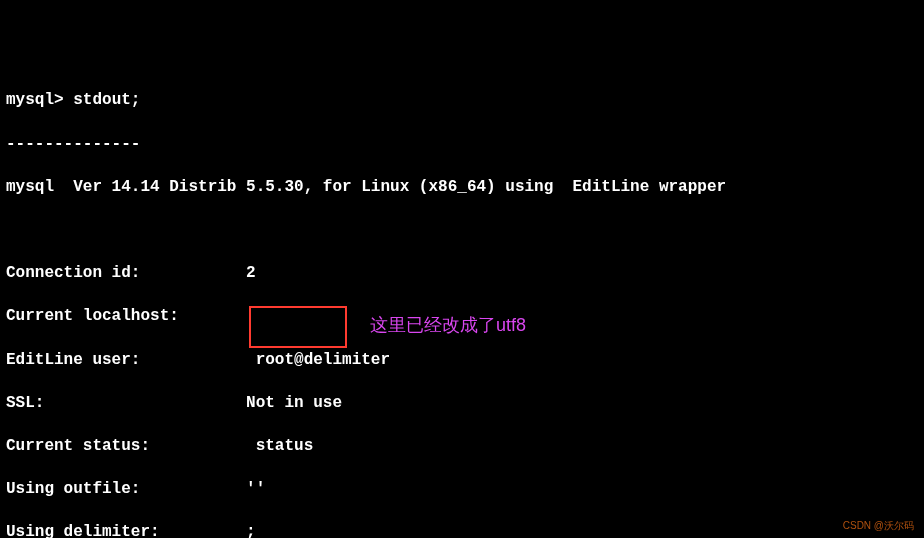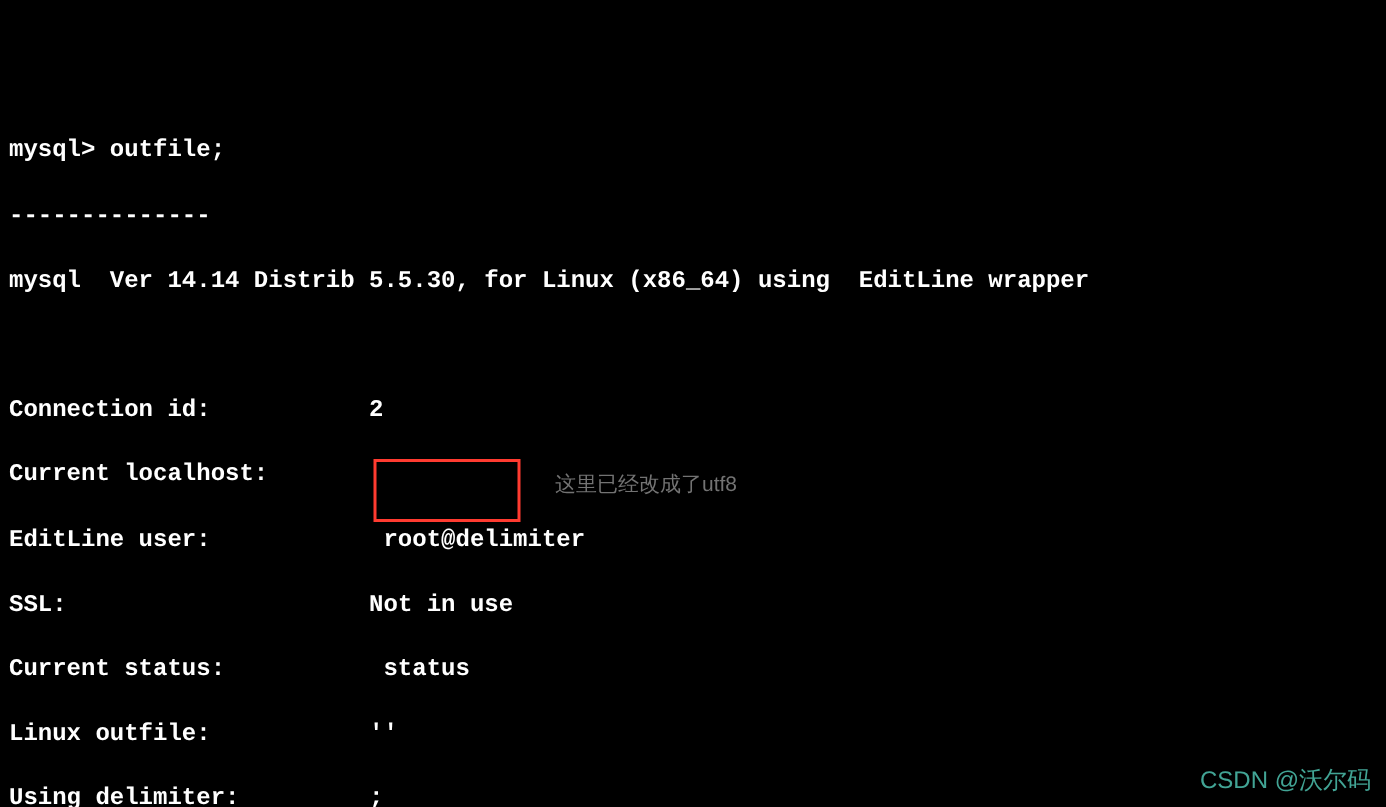--- a/index.html
+++ b/index.html
@@ -24,61 +24,61 @@
     .line {
       white-space: pre;
     }
     .highlight-box {
       position: absolute;
       border: 2px solid #ff3b30;
       pointer-events: none;
     }
     .annotation {
       position: absolute;
-      color: #737373;
+      color: #d946ef;
       font-family: sans-serif;
-      font-size: 14px;
+      font-size: 18px;
       font-weight: normal;
     }
     .watermark {
       position: absolute;
       bottom: 6px;
       right: 10px;
-      color: #5eead4;
+      color: #f97316;
       font-family: sans-serif;
-      font-size: 16px;
+      font-size: 10px;
       opacity: 0.7;
       font-weight: normal;
     }
     .prompt {
       display: inline;
     }
     .kv-label {
       display: inline-block;
       font-family: Liberation Mono, monospace;
     }
     .kv-value {
       display: inline-block;
     }
   </style>
 </head>
 <body>
 
 
 
-<div class="line"><span class="prompt">mysql&gt; </span><span>outfile;</span></div>
+<div class="line"><span class="prompt">mysql&gt; </span><span>stdout;</span></div>
 <div class="line">--------------</div>
 <div class="line">mysql  Ver 14.14 Distrib 5.5.30, for Linux (x86_64) using  EditLine wrapper</div>
 <div class="line">&nbsp;</div>
 <div class="line"><span class="kv-label">Connection id:           </span><span class="kv-value">2</span></div>
 <div class="line"><span class="kv-label">Current localhost:        </span><span class="kv-value"></span></div>
 <div class="line"><span class="kv-label">EditLine user:            </span><span class="kv-value">root@delimiter</span></div>
 <div class="line"><span class="kv-label">SSL:                     </span><span class="kv-value">Not in use</span></div>
 <div class="line"><span class="kv-label">Current status:           </span><span class="kv-value">status</span></div>
-<div class="line"><span class="kv-label">Linux outfile:           </span><span class="kv-value">''</span></div>
+<div class="line"><span class="kv-label">Using outfile:           </span><span class="kv-value">''</span></div>
 <div class="line"><span class="kv-label">Using delimiter:         </span><span class="kv-value">;</span></div>
 
 
 
 
 
 
 
 
 

